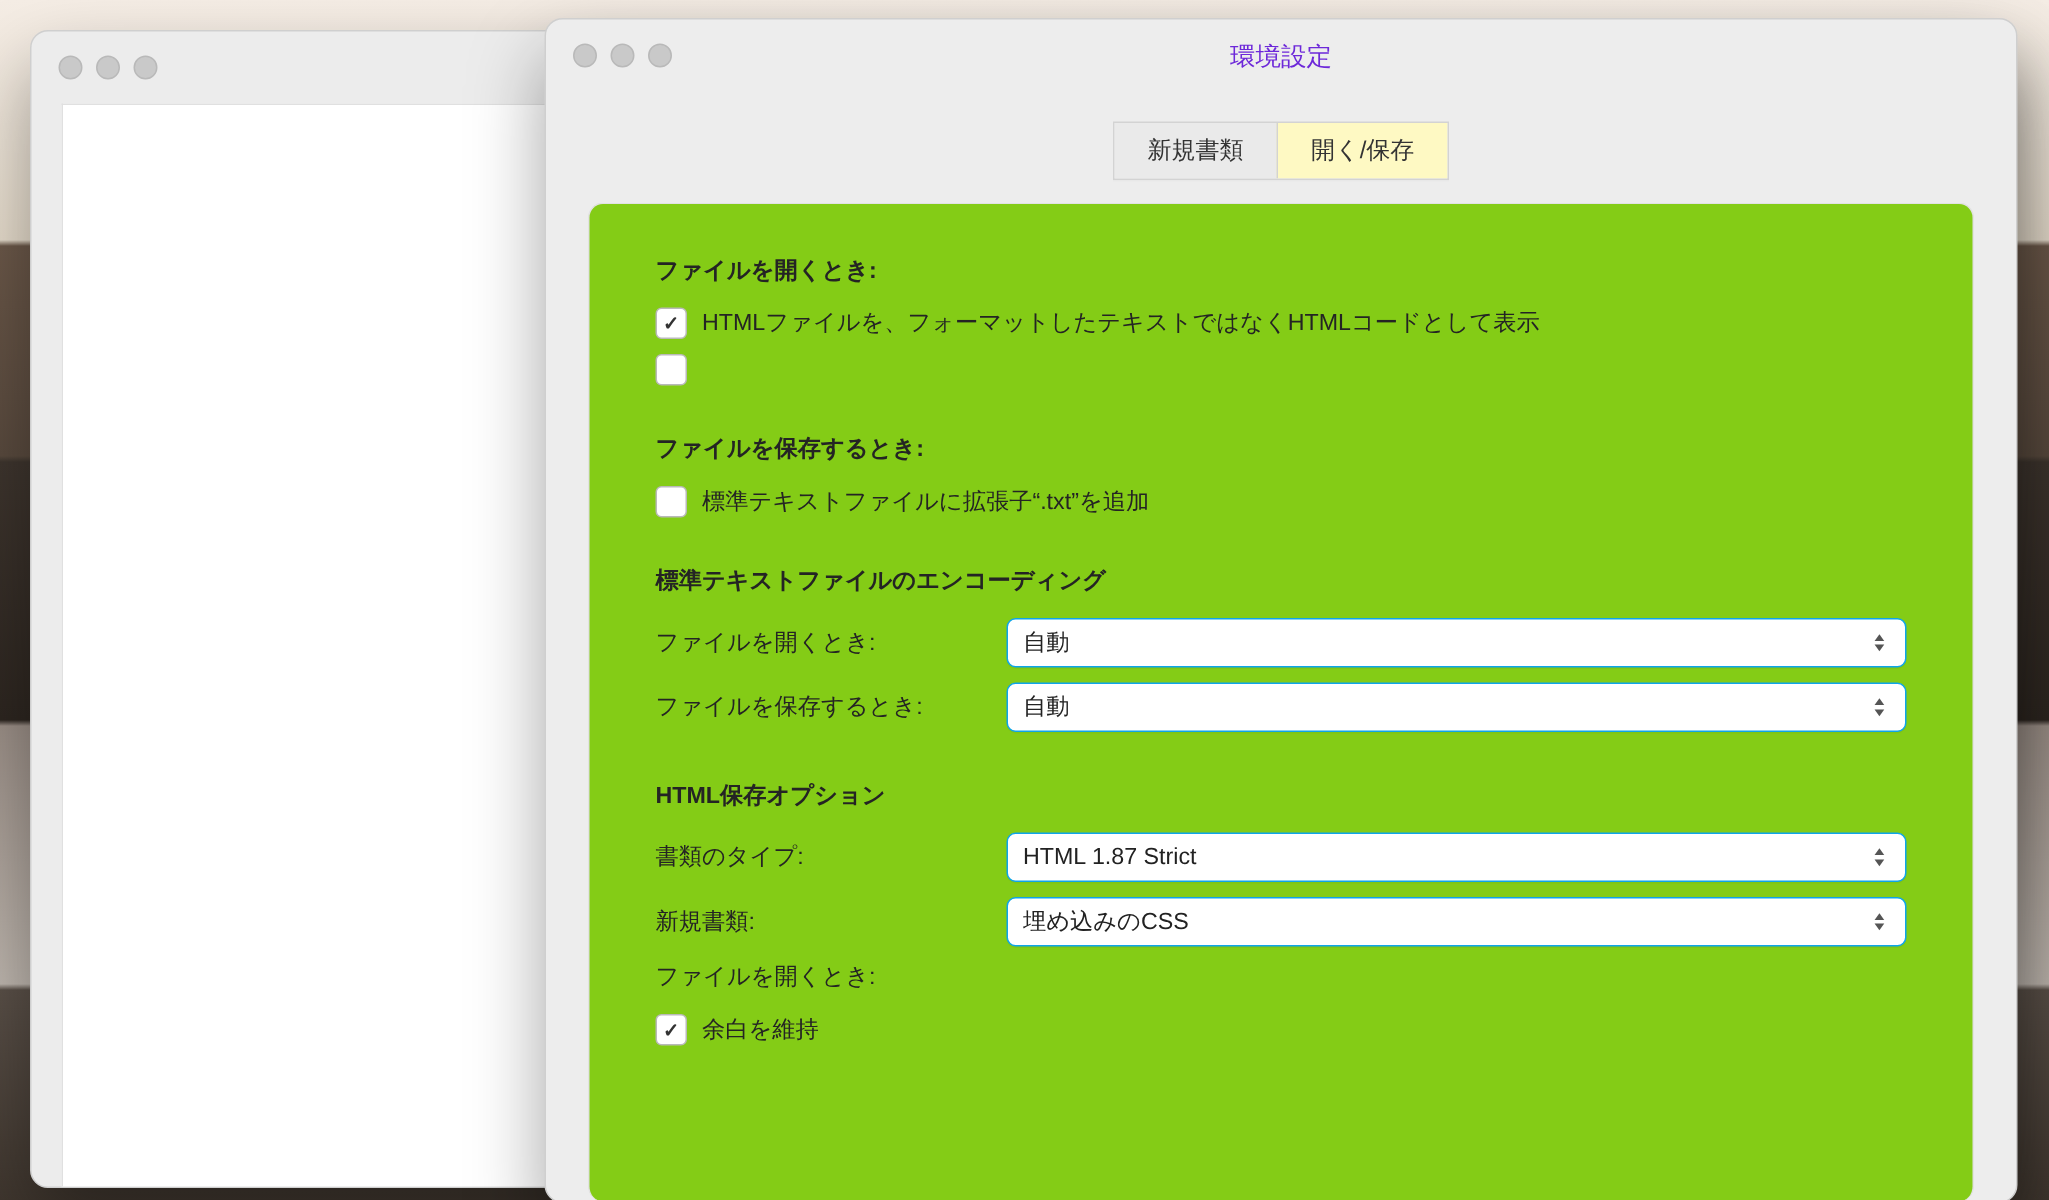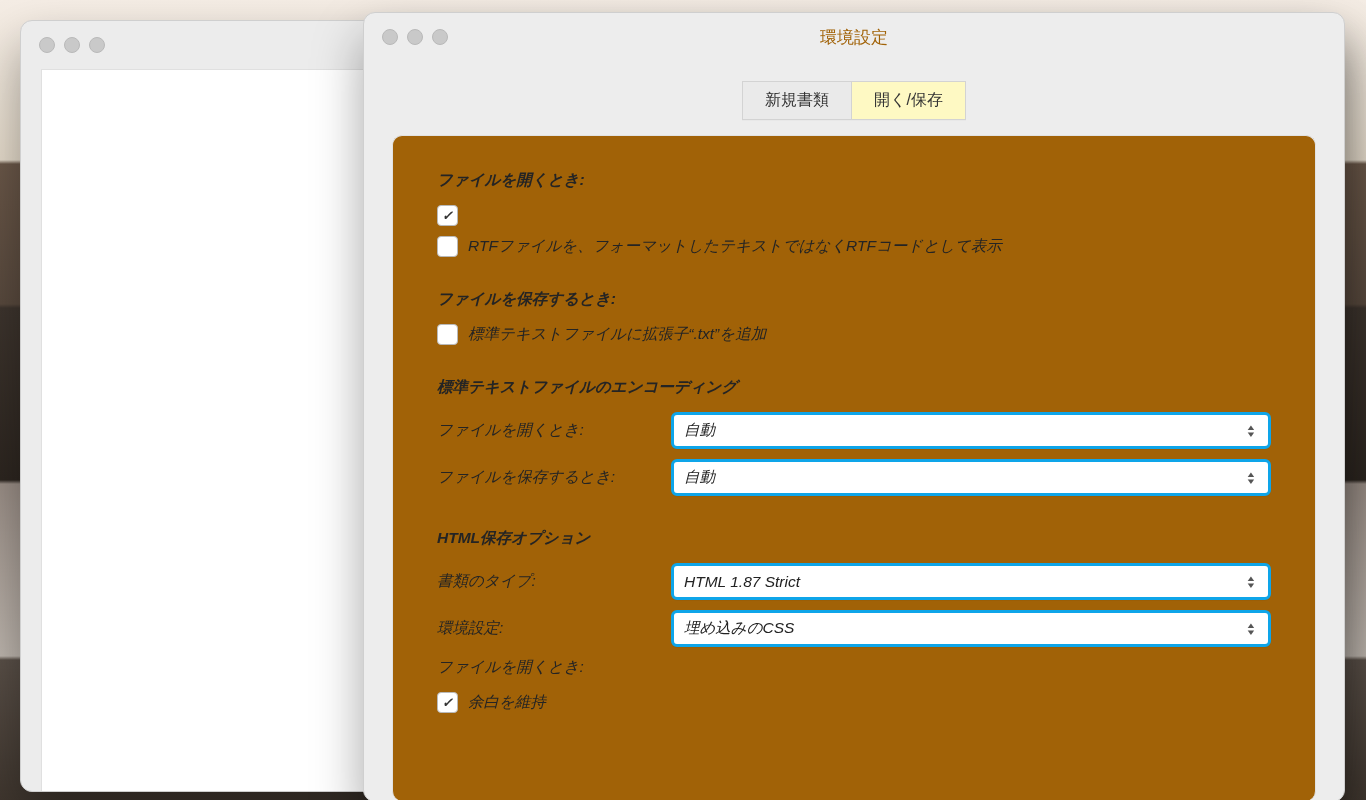--- a/index.html
+++ b/index.html
@@ -15,45 +15,45 @@
   .win .titlebar{height:48px;display:flex;align-items:center;position:relative;}
   .traffic{display:flex;gap:9px;padding-left:18px;}
   .tl{width:14px;height:14px;border-radius:50%;background:#c9c9c9;border:1px solid #b9b9b9;}
   .title{position:absolute;left:0;right:0;text-align:center;font-size:17px;color:#777;
     pointer-events:none;}
   .content-light{position:absolute;top:48px;left:20px;right:20px;bottom:0;background:#fff;
     border:1px solid #e0e0e0;border-bottom:none;}
 
   
   .prefwin{left:363px;top:12px;width:980px;height:788px;background:#ededed;}
-  .prefwin .title{color:#a16207;font-weight:500;}
+  .prefwin .title{color:#6d28d9;font-weight:500;}
 
   .tabbar{display:flex;justify-content:center;margin-top:20px;position:relative;z-index:2;}
   .tabgroup{display:flex;border:1px solid #d3d3d3;border-radius:0;overflow:hidden;
     background:#ededed;box-shadow:0 1px 0 rgba(0,0,0,.02);}
   .tab{padding:8px 22px;font-size:16px;color:#333;cursor:default;}
   .tab.inactive{background:#eaeaea;}
   .tab.active{background:#fef9c3;border-left:1px solid #d3d3d3;}
 
   .panel{position:absolute;left:28px;right:28px;top:122px;bottom:0;
-    background:#a16207;border:1px solid #e2e2e2;border-radius:10px;border-bottom:none;
-    padding:34px 44px 0 44px;box-sizing:border-box;font-style:italic;}
+    background:#84cc16;border:1px solid #e2e2e2;border-radius:10px;border-bottom:none;
+    padding:34px 44px 0 44px;box-sizing:border-box;}
 
   .sect-h{font-weight:600;margin:0 0 14px 0;}
   .sect-h.mt{margin-top:32px;}
   .cbrow{display:flex;align-items:center;margin:10px 0 10px 0;}
   .checkbox{flex:none;width:19px;height:19px;border:1px solid #b9b9b9;border-radius:4px;
     background:#fff;display:flex;align-items:center;justify-content:center;font-size:13px;
     color:#333;margin-right:10px;}
   .checkbox.checked::before{content:"✓";font-weight:700;}
   .cblabel{}
 
   .field{display:flex;align-items:center;margin:10px 0;}
   .flabel{width:234px;flex:none;}
-  .select{flex:1;height:31px;background:#fff;border:3px solid #0ea5e9;border-radius:6px;
+  .select{flex:1;height:31px;background:#fff;border:1px solid #0ea5e9;border-radius:6px;
     display:flex;align-items:center;justify-content:space-between;padding:0 10px;
     box-shadow:0 1px 0 rgba(0,0,0,.03);}
   .select .val{color:#222;}
   .select .chev{flex:none;width:14px;color:#555;font-size:11px;line-height:7px;
     display:flex;flex-direction:column;align-items:center;}
   .select .chev::before{content:"▲";display:block;transform:scaleY(.7);}
   .select .chev::after{content:"▼";display:block;transform:scaleY(.7);}
 </style>
 </head>
 <body>
@@ -86,24 +86,24 @@
       <div class="tab inactive">新規書類</div>
       <div class="tab active">開く/保存</div>
     </div>
   </div>
 
   <div class="panel">
 
     <div class="sect-h">ファイルを開くとき:</div>
     <div class="cbrow">
       <div class="checkbox checked"></div>
+      <div class="cblabel">HTMLファイルを、フォーマットしたテキストではなくHTMLコードとして表示</div>
     </div>
     <div class="cbrow">
       <div class="checkbox"></div>
-      <div class="cblabel">RTFファイルを、フォーマットしたテキストではなくRTFコードとして表示</div>
     </div>
 
     <div class="sect-h mt">ファイルを保存するとき:</div>
     <div class="cbrow">
       <div class="checkbox"></div>
       <div class="cblabel">標準テキストファイルに拡張子“.txt”を追加</div>
     </div>
 
     <div class="sect-h mt">標準テキストファイルのエンコーディング</div>
     <div class="field">
@@ -123,21 +123,21 @@
 
     <div class="sect-h mt">HTML保存オプション</div>
     <div class="field">
       <div class="flabel">書類のタイプ:</div>
       <div class="select">
         <span class="val">HTML 1.87 Strict</span>
         <span class="chev"></span>
       </div>
     </div>
     <div class="field">
-      <div class="flabel">環境設定:</div>
+      <div class="flabel">新規書類:</div>
       <div class="select">
         <span class="val">埋め込みのCSS</span>
         <span class="chev"></span>
       </div>
     </div>
     <div class="field">
       <div class="flabel">ファイルを開くとき:</div>
     </div>
 
     <div class="cbrow" style="margin-top:14px;align-items:flex-end;">

